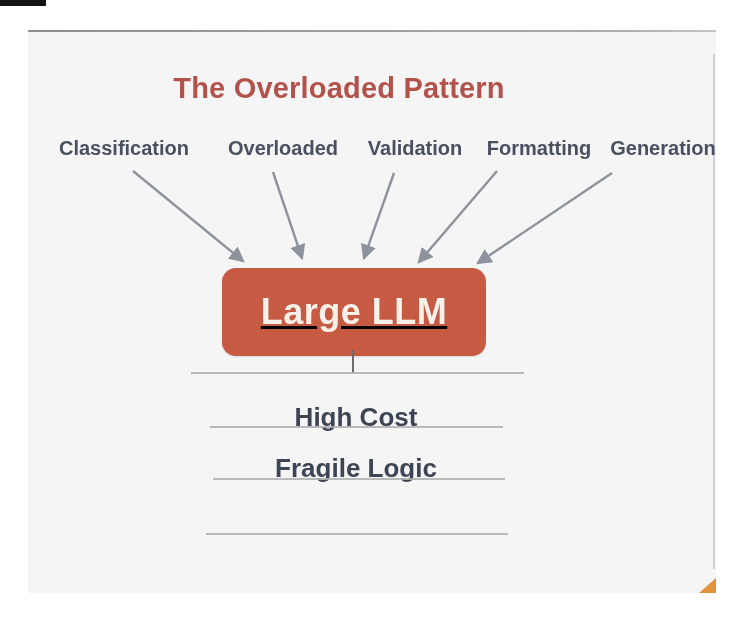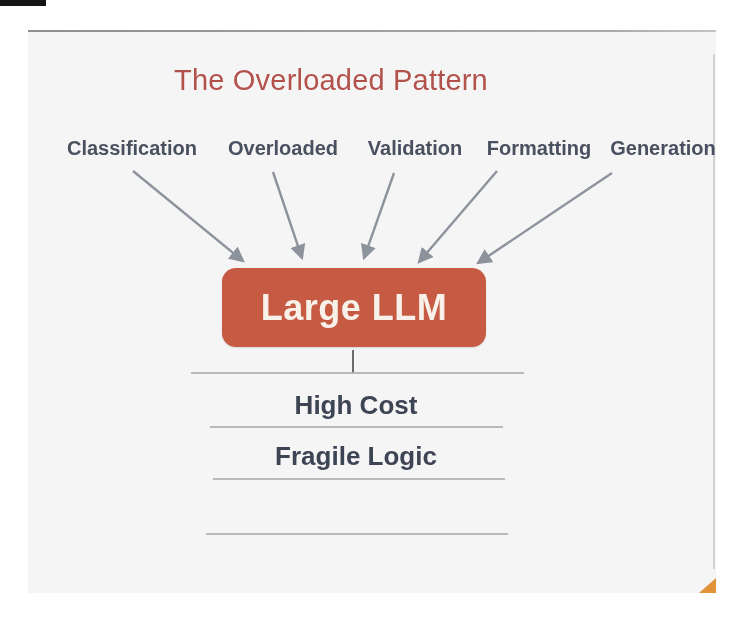--- a/index.html
+++ b/index.html
@@ -21,48 +21,49 @@
     position:absolute;left:28px;top:30px;width:688px;height:2px;
     background:linear-gradient(to right,#8e8e92,#ababaf 85%,#c4c4c8);
   }
   .slide-right-line{
     position:absolute;left:713px;top:54px;width:2px;height:515px;
     background:#c9c9cd;opacity:.8;
   }
   .corner-mark{position:absolute;left:0;top:0;width:46px;height:6px;background:#141414;}
   .page-title{
     position:absolute;left:327px;top:60px;transform:translateX(-50%);
-    margin:4px;font-size:29px;font-weight:400;color:var(--title,#b2524b);
+    margin:12px;font-size:29px;font-weight:700;color:var(--title,#b2524b);
     white-space:nowrap;letter-spacing:.2px;
   }
   .task-label{
     position:absolute;top:137px;transform:translateX(-50%);
     font-size:20px;font-weight:600;color:var(--label,#49505f);white-space:nowrap;
   }
-  .task-label.t0{left:132px}.task-label.t1{left:283px}.task-label.t2{left:415px}
+  .task-label.t0{left:124px}.task-label.t1{left:283px}.task-label.t2{left:415px}
   .task-label.t3{left:539px}.task-label.t4{left:663px}
   .arrows-svg{position:absolute;left:0;top:0;width:746px;height:622px;pointer-events:none;}
   .hub-box{
-    position:absolute;left:222px;top:268px;width:264px;height:79px;
+    position:absolute;left:222px;top:268px;width:264px;height:88px;
     background:var(--box-bg,#c65a42);border-radius:14px;
     display:flex;align-items:center;justify-content:center;
     box-shadow:0 1px 2px rgba(0,0,0,.12);
+    text-decoration:underline;
   }
   .hub-label{
     font-size:36px;font-weight:700;color:var(--box-text,#f7f1ea);letter-spacing:.5px;
   }
   .hub-connector{position:absolute;left:352px;top:350px;width:2px;height:23px;background:#6b6b6e;}
   .rule{position:absolute;height:2px;background:var(--divider,#aeaeb2);opacity:.85;}
   .rule.r0{left:191px;top:372px;width:333px;}
   .rule.r1{left:210px;top:426px;width:293px;}
   .rule.r2{left:213px;top:478px;width:292px;}
   .rule.r3{left:206px;top:533px;width:302px;}
   .consequence{
     position:absolute;left:356px;transform:translateX(-50%);
-    font-size:26px;font-weight:700;color:var(--list-text,#3d4453);white-space:nowrap;
+    font-size:26px;font-weight:700;color:var(--list-text,#3d4453);white-space:nowrap;margin-top:12px;
   }
   .consequence.c0{top:390px}.consequence.c1{top:441px}.consequence.c2{top:491px}
   .accent-triangle{
     position:absolute;left:699px;top:578px;width:0;height:0;
     border-left:17px solid transparent;
     border-bottom:15px solid var(--accent-triangle,#e2923a);
   }
 </style>
 </head>
 <body>

